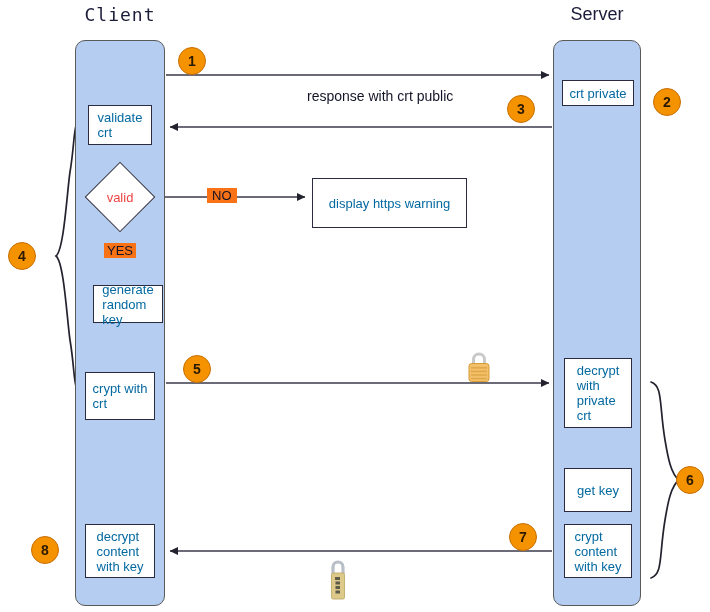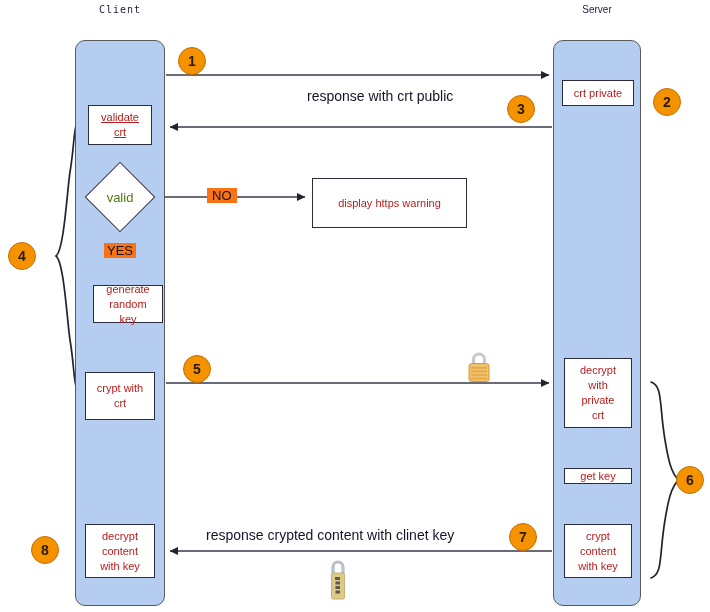--- a/index.html
+++ b/index.html
@@ -19,43 +19,43 @@
   
   .lane {
     position: absolute;
     background: #b4cdf0;
     border: 1.5px solid #5a5a5a;
     border-radius: 10px;
     box-sizing: border-box;
   }
   .lane-title {
     position: absolute;
-    font-size: 10px;
+    font-size: 18px;
     color: #1b1b3a;
     text-align: center;
     white-space: nowrap;
   }
   .lane-title.mono {
     font-family: "DejaVu Sans Mono", "Liberation Mono", monospace;
     letter-spacing: 1px;
   }
 
   
   .box {
     position: absolute;
     background: #ffffff;
     border: 1.4px solid #2b2b40;
     box-sizing: border-box;
     display: flex;
     align-items: center;
     justify-content: center;
-    text-align: center;
-    font-size: 11px;
+    text-align: left;
+    font-size: 13px;
     line-height: 15px;
-    color: #b91c1c;
+    color: #0369a1;
     white-space: pre-line;
   }
 
   
   .diamond-wrap {
     position: absolute;
   }
   .diamond-shape {
     position: absolute;
     left: 0; top: 0;
@@ -66,21 +66,21 @@
     transform: rotate(45deg);
   }
   .diamond-label {
     position: absolute;
     left: 0; top: 0;
     width: 100%; height: 100%;
     display: flex;
     align-items: center;
     justify-content: center;
     font-size: 13px;
-    color: #4d7c0f;
+    color: #ef4444;
     text-align: right;
   }
 
   
   .step {
     position: absolute;
     width: 28px;
     height: 28px;
     border-radius: 50%;
     background: #f59200;
@@ -158,21 +158,21 @@
     <path d="M651,382 C663,386 659,404 665,440 C668,458 671,474 679,480
              C671,486 668,502 665,520 C659,556 663,574 651,578" stroke="#23232f" stroke-width="1.7" fill="none" stroke-linecap="round"></path>
   </svg>
 
   <div class="lane-title mono" style="left:75px; top:4px; width:90px;">Client</div>
   <div class="lane-title" style="left:553px; top:4px; width:88px;">Server</div>
 
   <div class="lane" style="left:75px; top:40px; width:90px; height:566px;"></div>
   <div class="lane" style="left:553px; top:40px; width:88px; height:566px;"></div>
 
-  <div class="box" style="left:88px; top:105px; width:64px; height:40px;text-decoration:underline;">validate
+  <div class="box" style="left:88px; top:105px; width:64px; height:40px;">validate
 crt</div>
 
   <div class="diamond-wrap" style="left:95px; top:172px; width:50px; height:50px;">
     <div class="diamond-shape"></div>
     <div class="diamond-label">valid</div>
   </div>
 
   <div class="box" style="left:93px; top:285px; width:70px; height:38px;">generate
 random
 key</div>
@@ -184,33 +184,32 @@
 content
 with key</div>
 
   <div class="box" style="left:562px; top:80px; width:72px; height:26px;">crt private</div>
 
   <div class="box" style="left:564px; top:358px; width:68px; height:70px;">decrypt
 with
 private
 crt</div>
 
-  <div class="box" style="left:564px; top:468px; width:68px; height:16px;">get key</div>
+  <div class="box" style="left:564px; top:468px; width:68px; height:44px;">get key</div>
 
   <div class="box" style="left:564px; top:524px; width:68px; height:54px;">crypt
 content
 with key</div>
 
   <div class="box" style="left:312px; top:178px; width:155px; height:50px;">display https warning</div>
 
   <div class="small-label" style="left:207px; top:188px; background:#f97316; padding:0 5px;">NO</div>
   <div class="small-label" style="left:104px; top:243px; background:#f97316; padding:0 3px;">YES</div>
 
   <div class="conn-label" style="left:307px; top:88px;">response with crt public</div>
-  <div class="conn-label" style="left:206px; top:527px;">response crypted content with clinet key</div>
 
   <div class="step" style="left:178px; top:47px;">1</div>
   <div class="step" style="left:653px; top:88px;">2</div>
   <div class="step" style="left:507px; top:95px;">3</div>
   <div class="step" style="left:8px; top:242px;">4</div>
   <div class="step" style="left:183px; top:355px;">5</div>
   <div class="step" style="left:676px; top:466px;">6</div>
   <div class="step" style="left:509px; top:523px;">7</div>
   <div class="step" style="left:31px; top:536px;">8</div>
 

